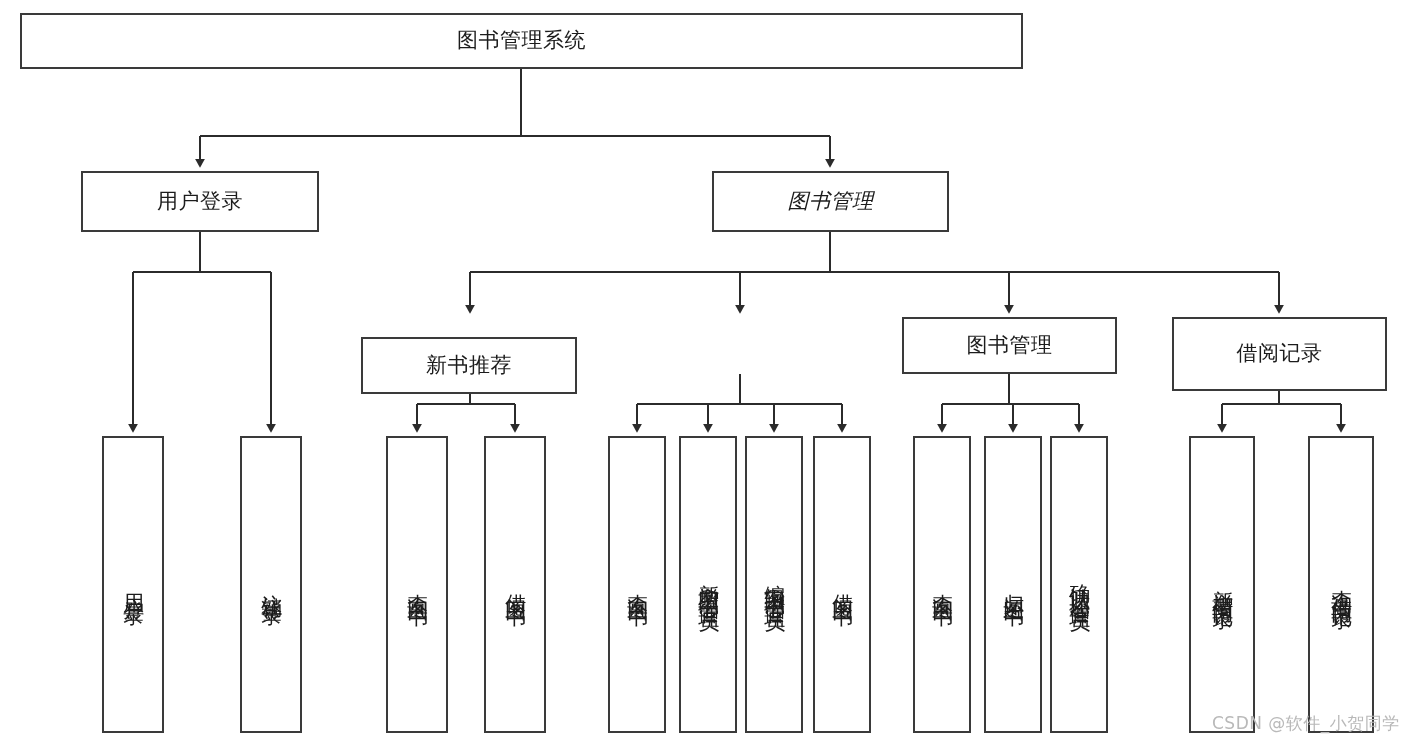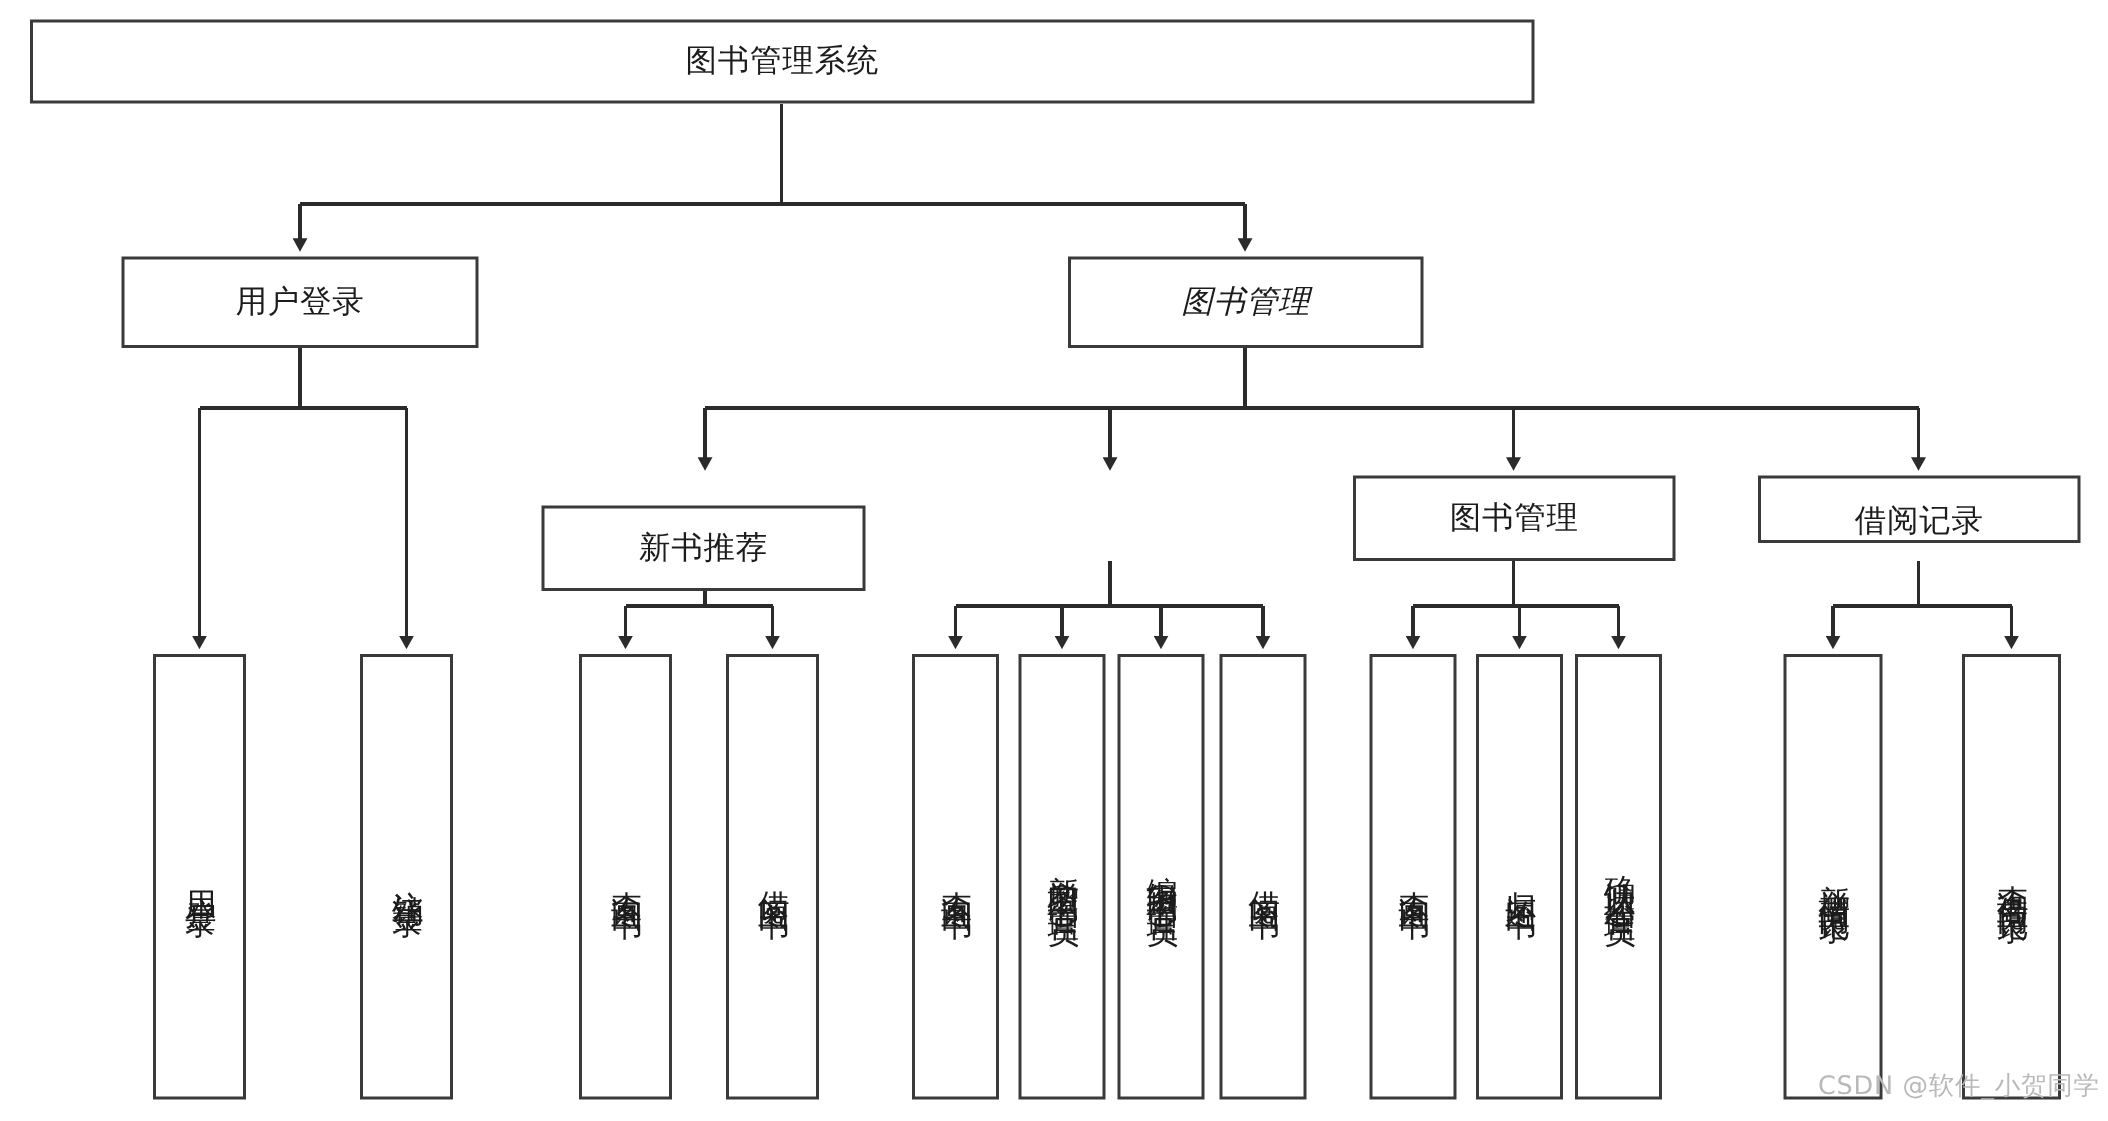--- a/index.html
+++ b/index.html
@@ -137,21 +137,21 @@
   <div class="node h" style="left: 712px; top: 171px; width: 237px; height: 61px; border-color: rgb(58, 58, 58); background: rgb(255, 255, 255); color: rgb(28, 28, 28); font-style: italic;">
     <span class="hlabel">图书管理</span>
   </div>
 
   <div class="node h" style="left: 361px; top: 317px; width: 216px; height: 57px; border-color: rgb(58, 58, 58); background: rgb(255, 255, 255); color: rgb(28, 28, 28); margin-top: 20px;">
     <span class="hlabel">新书推荐</span>
   </div>
   <div class="node h" style="left: 902px; top: 317px; width: 215px; height: 57px; border-color: rgb(58, 58, 58); background: rgb(255, 255, 255); color: rgb(28, 28, 28);">
     <span class="hlabel">图书管理</span>
   </div>
-  <div class="node h" style="left: 1172px; top: 317px; width: 215px; height: 45px; border-color: rgb(58, 58, 58); background: rgb(255, 255, 255); color: rgb(28, 28, 28); align-items: flex-end;">
+  <div class="node h" style="left: 1172px; top: 317px; width: 215px; height: 74px; border-color: rgb(58, 58, 58); background: rgb(255, 255, 255); color: rgb(28, 28, 28);">
     <span class="hlabel">借阅记录</span>
   </div>
 
   <div class="node v" style="left: 102px; top: 436px; width: 62px; height: 297px; border-color: rgb(58, 58, 58); background: rgb(255, 255, 255); color: rgb(28, 28, 28);">
     <span class="vlabel">用户登录</span>
   </div>
   <div class="node v" style="left: 240px; top: 436px; width: 62px; height: 297px; border-color: rgb(58, 58, 58); background: rgb(255, 255, 255); color: rgb(28, 28, 28);">
     <span class="vlabel">注销登录</span>
   </div>
   <div class="node v" style="left: 386px; top: 436px; width: 62px; height: 297px; border-color: rgb(58, 58, 58); background: rgb(255, 255, 255); color: rgb(28, 28, 28);">

